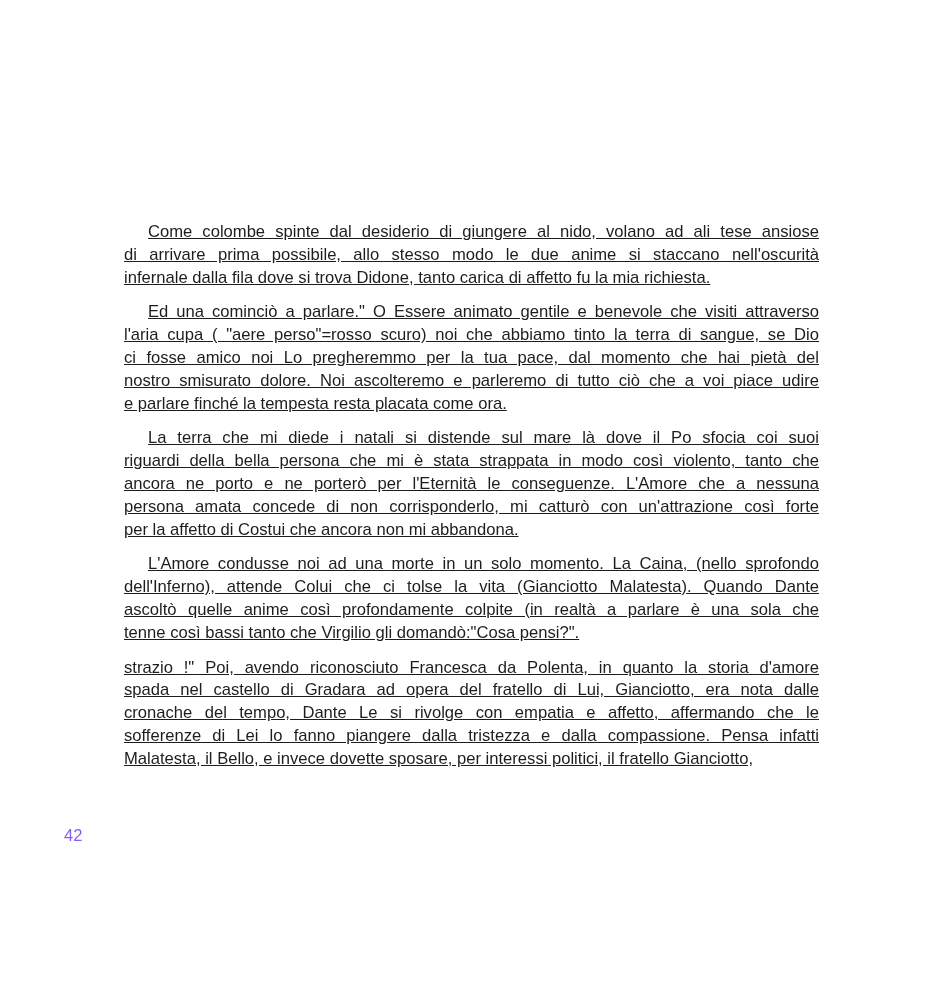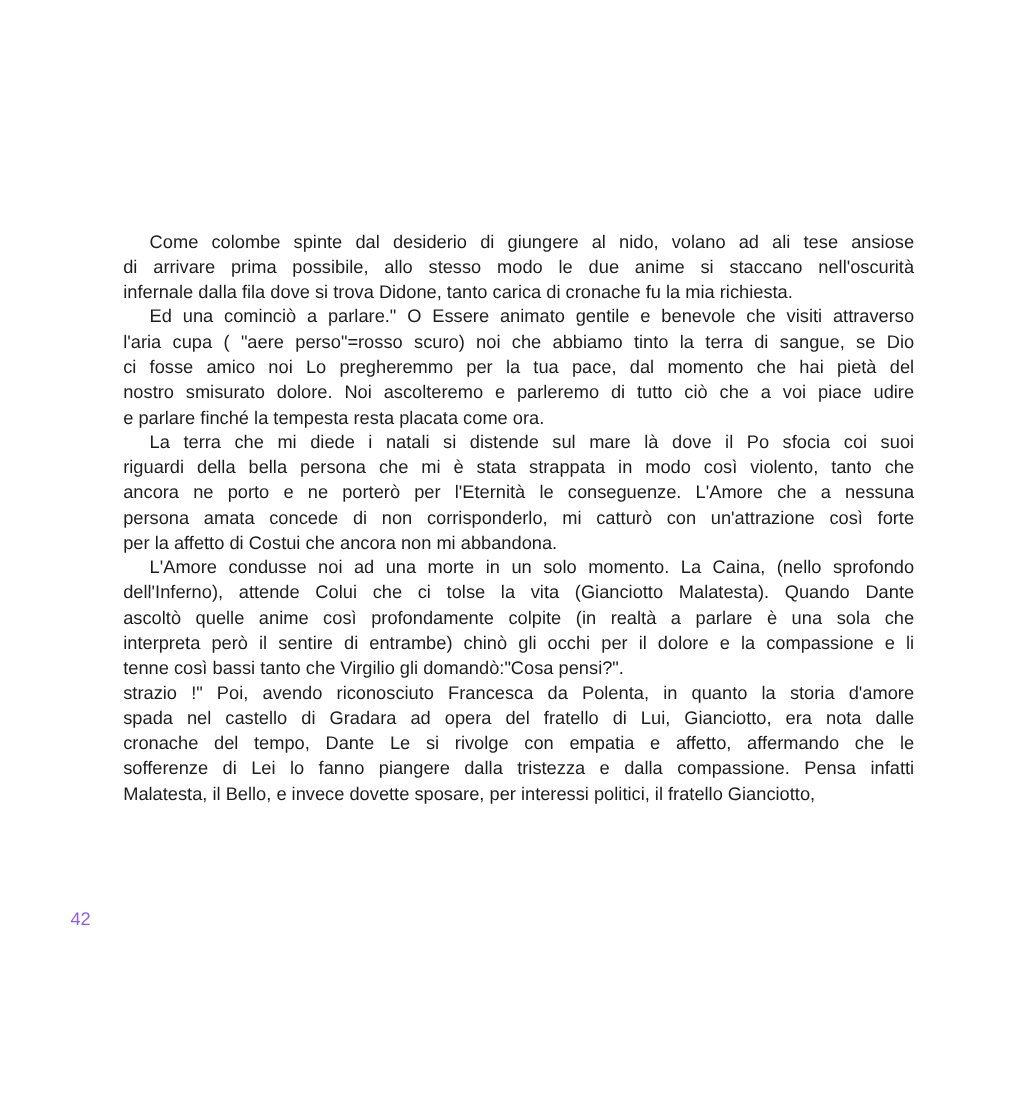--- a/index.html
+++ b/index.html
@@ -17,22 +17,23 @@
     overflow: hidden;
   }
   .text-block {
     position: absolute;
     left: 112px;
     top: 209px;
     width: 719px;
     font-size: 16.6px;
   }
   .para {
-    margin: 0;
+    margin: 12px;
     padding: 0;
+    text-decoration: underline;
   }
   .line {
     height: 22.8px;
     line-height: 22.8px;
     white-space: nowrap;
     text-align: justify;
     text-align-last: justify;
     text-justify: inter-word;
   }
   .line.first {
@@ -55,21 +56,21 @@
 
 <div class="page">
 
   <div class="page-number">42</div>
 
   <div class="text-block">
 
     <div class="para">
       <div class="line first">Come colombe spinte dal desiderio di giungere al nido, volano ad ali tese ansiose</div>
       <div class="line">di arrivare prima possibile, allo stesso modo le due anime si staccano nell'oscurità</div>
-      <div class="line last">infernale dalla fila dove si trova Didone, tanto carica di cronache fu la mia richiesta.</div>
+      <div class="line last">infernale dalla fila dove si trova Didone, tanto carica di affetto fu la mia richiesta.</div>
     </div>
 
     <div class="para">
       <div class="line first">Ed una cominciò a parlare." O Essere animato gentile e benevole che visiti attraverso</div>
       <div class="line">l'aria cupa ( "aere perso"=rosso scuro) noi che abbiamo tinto la terra di sangue, se Dio</div>
       <div class="line">ci fosse amico noi Lo pregheremmo per la tua pace, dal momento che hai pietà del</div>
       <div class="line">nostro smisurato dolore.  Noi ascolteremo e parleremo di tutto ciò che a voi piace udire</div>
       <div class="line last">e parlare finché la tempesta resta placata come ora.</div>
     </div>
 
@@ -78,21 +79,20 @@
       <div class="line">riguardi della  bella persona che mi è stata strappata in modo così violento, tanto che</div>
       <div class="line">ancora ne porto e ne porterò per l'Eternità le conseguenze. L'Amore che a nessuna</div>
       <div class="line">persona amata concede di non corrisponderlo,  mi catturò con  un'attrazione così forte</div>
       <div class="line last">per la affetto di Costui che ancora non mi abbandona.</div>
     </div>
 
     <div class="para">
       <div class="line first">L'Amore condusse noi ad una morte in un solo momento. La Caina, (nello sprofondo</div>
       <div class="line">dell'Inferno),  attende Colui che ci tolse la vita (Gianciotto Malatesta). Quando Dante</div>
       <div class="line">ascoltò quelle anime così profondamente colpite (in realtà a parlare è una sola  che</div>
-      <div class="line">interpreta però il sentire di entrambe) chinò gli occhi per il dolore e la compassione e li</div>
       <div class="line last">tenne così bassi tanto che Virgilio gli domandò:"Cosa pensi?".</div>
     </div>
 
     <div class="para">
       <div class="line">strazio !" Poi, avendo riconosciuto Francesca da Polenta,  in quanto la storia d'amore</div>
       <div class="line">spada nel castello di Gradara ad opera del fratello di Lui,  Gianciotto,  era nota dalle</div>
       <div class="line">cronache del tempo, Dante Le si rivolge con empatia e affetto, affermando che le</div>
       <div class="line">sofferenze di Lei lo fanno piangere dalla tristezza e dalla compassione. Pensa infatti</div>
       <div class="line last">Malatesta, il Bello, e invece dovette sposare, per interessi politici, il fratello Gianciotto,</div>
     </div>

